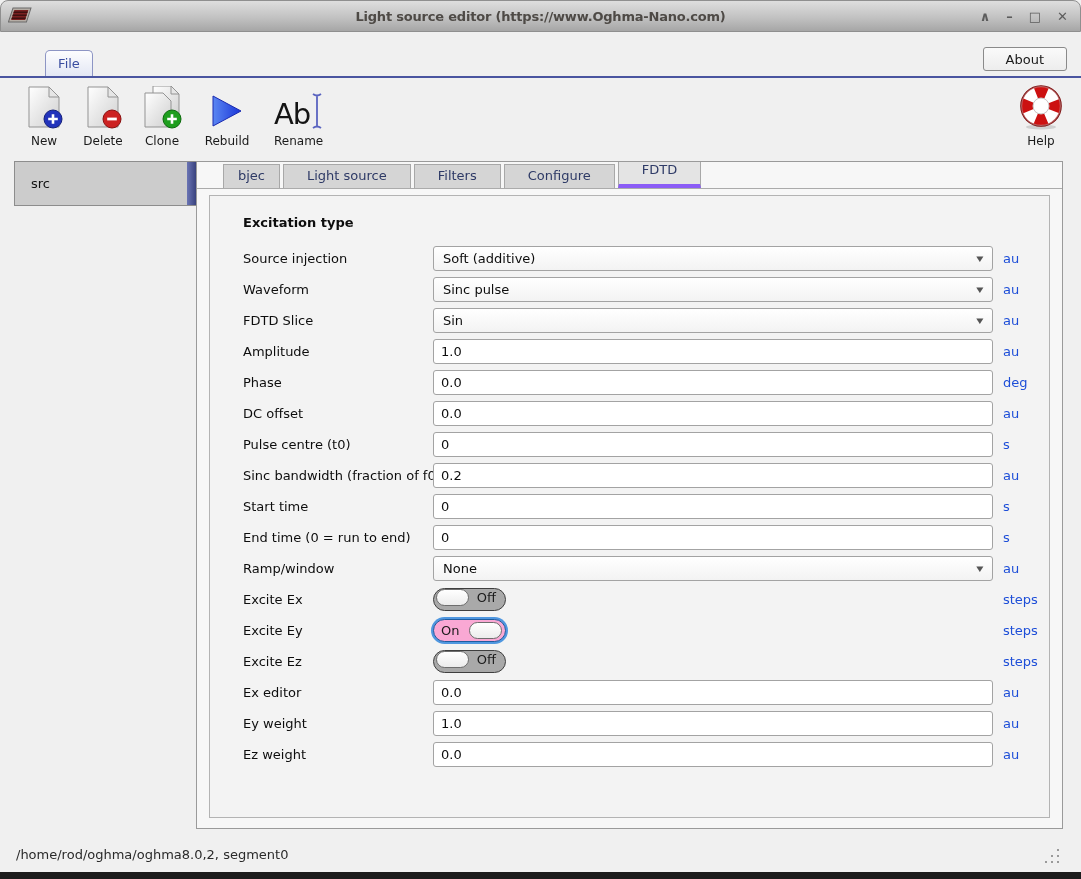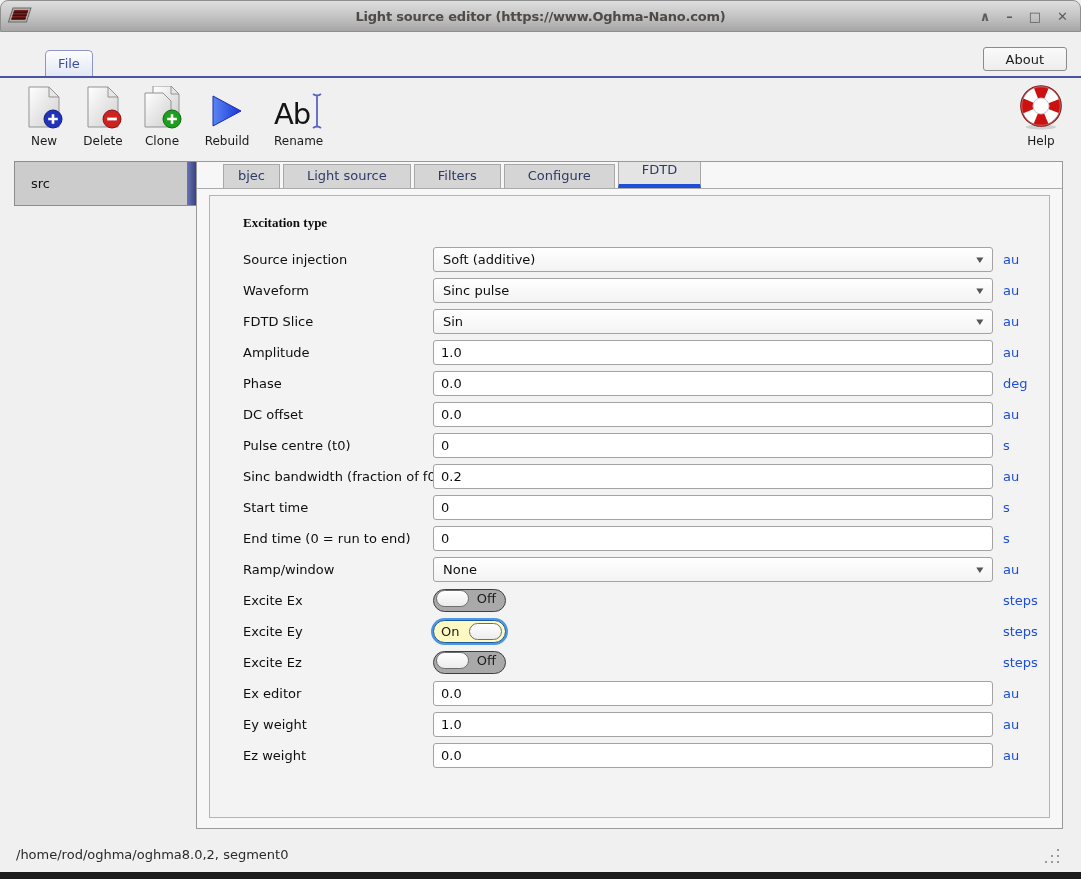--- a/index.html
+++ b/index.html
@@ -44,45 +44,45 @@
               display:flex; align-items:center; padding-left:16px; font-size:13px; color:#111; position:relative; }
   .src-item::after { content:""; position:absolute; right:0; top:0; bottom:0; width:9px;
                      background:linear-gradient(90deg,#6a74b4,#39427e); }
 
   .notebook { flex:1 1 auto; margin:3px 18px 8px 0; border:1px solid #9a9a9a; background:#f7f7f7;
               position:relative; }
   .tabbar { display:flex; align-items:flex-end; height:27px; overflow:hidden; border-bottom:1px solid #ababab;padding-left:42px; }
   .tab { height:24px; line-height:22px; padding:0 23px; background:#d5d5d5; border:1px solid #a8a8a8;
          border-bottom:none; margin-right:3px; color:#2e3a66; font-size:13px; white-space:nowrap; }
   .tab.clipped { margin-left:-16px; padding:0 14px; }
-  .tab.active { background:#e4e4e4; height:30px; line-height:22px; border-bottom:4px solid #1d4ed8; }
+  .tab.active { background:#e4e4e4; height:30px; line-height:22px; border-bottom:4px solid #8b5cf6; }
 
   .groupbox { position:absolute; left:12px; right:12px; top:33px; bottom:10px; border:1px solid #b3b3b3;
               background:#f3f3f3; padding:13px 10px 0 33px; overflow:hidden; }
-  .section-title { font-size:13px; font-weight:bold; color:#0d0d0d; margin:6px 0 13px 0;font-family:Liberation Serif, serif; }
+  .section-title { font-size:13px; font-weight:bold; color:#0d0d0d; margin:6px 0 13px 0; }
 
   .frow { display:flex; align-items:center; height:31px; }
   .flabel { width:190px; flex:0 0 190px; font-size:13px; color:#0d0d0d; white-space:nowrap; }
   .fctrl { width:560px; flex:0 0 560px; display:flex; align-items:center; }
   .funit { margin-left:10px; font-size:13px; color:#1d4ed8; }
 
   .fctrl input { width:100%; height:25px; border:1px solid #a3a3a3; border-radius:3px; background:#fff;
                  font:13px "DejaVu Sans","Liberation Sans",sans-serif; color:#0d0d0d; padding:0 7px; outline:none; }
   .select { width:100%; height:25px; border:1px solid #a3a3a3; border-radius:3px;
             background:linear-gradient(#ffffff,#f3f3f3); display:flex; align-items:center;
             justify-content:space-between; padding:0 9px; font-size:13px; color:#0d0d0d; cursor:default; }
   .select .arrow { color:#555; font-size:11px; transform:scaleX(1.3); }
 
   .toggle { width:73px; height:23px; border-radius:12px; display:flex; align-items:center; font-size:13px;
             color:#1a1a1a; cursor:default; }
   .toggle .knob { width:33px; height:17px; border-radius:9px; background:linear-gradient(#ffffff,#ececec);
                   border:1px solid #6e6e6e; }
   .toggle.off { background:#a9a9a9; border:1px solid #3f3f3f; justify-content:space-between;
                 padding:0 9px 5px 2px; }
-  .toggle.on  { background:#fef9c3; border:1px solid #1f5c9e; box-shadow:0 0 0 2px #4f97e0;
+  .toggle.on  { background:#f9a8d4; border:1px solid #1f5c9e; box-shadow:0 0 0 2px #4f97e0;
                 justify-content:space-between; padding:0 3px 0 7px; }
 
   
   .statusbar { height:35px; flex:0 0 35px; display:flex; align-items:center; padding-left:16px;
                font-size:13px; color:#2a2a2a; position:relative; }
   .grip { position:absolute; right:22px; bottom:9px; width:16px; height:16px; }
   .grip i { position:absolute; width:2px; height:2px; background:#9a9a9a; }
   .bottom-strip { height:7px; flex:0 0 7px; background:#1b1b1b; }
 </style>
 </head>

